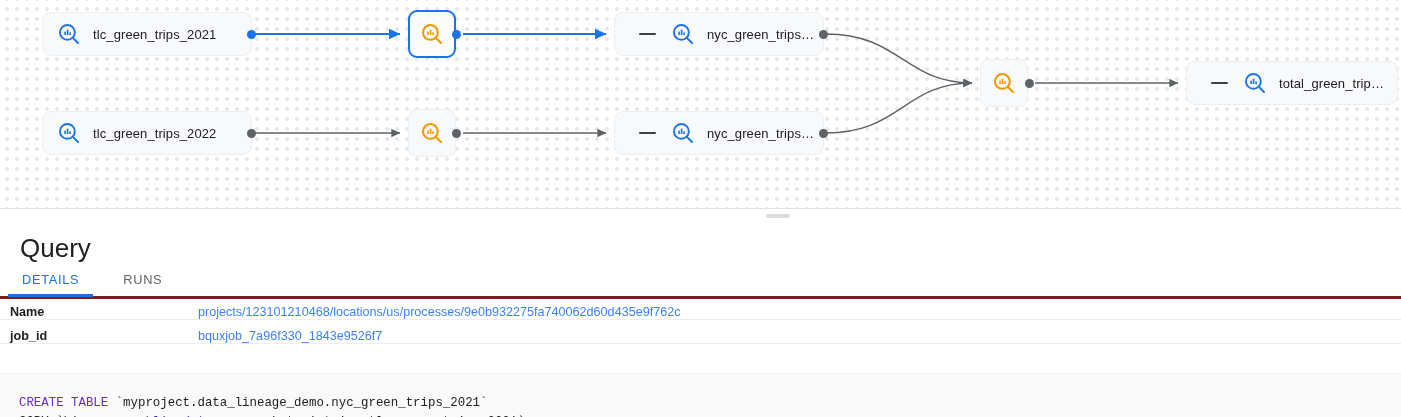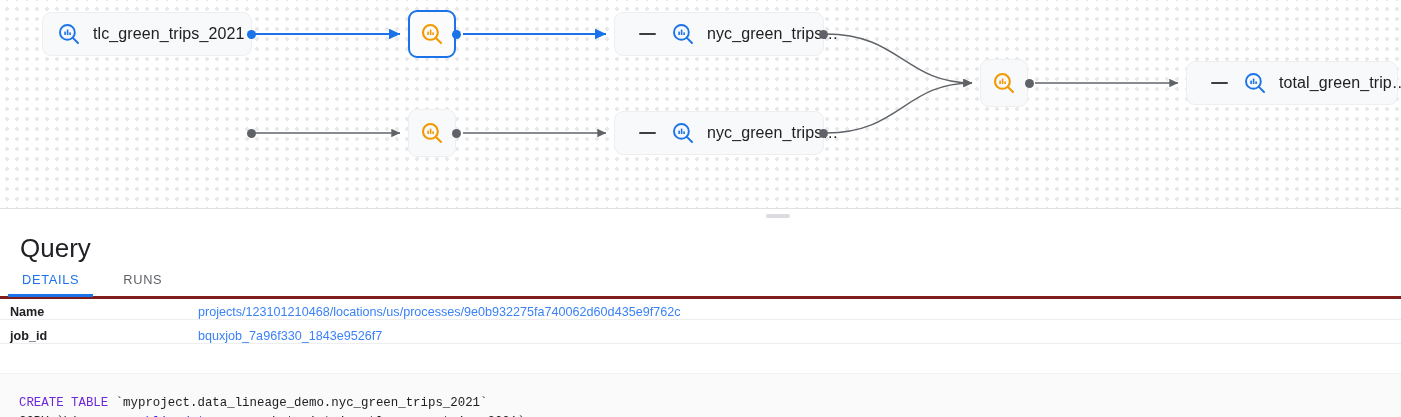--- a/index.html
+++ b/index.html
@@ -71,21 +71,21 @@
     margin-right: 15px;
   }
   .node-icon {
     flex: 0 0 auto;
     width: 24px;
     height: 24px;
     display: block;
   }
   .node-label {
     margin-left: 12px;
-    font-size: 16px;
+    font-size: 13px;
     line-height: 1;
     color: #202124;
     white-space: nowrap;
     letter-spacing: .1px;
   }
 
   
   .port {
     position: absolute;
     width: 9px;
@@ -247,20 +247,30 @@
     <svg class="node-icon" viewBox="0 0 24 24">
       <circle cx="10.4" cy="10.4" r="7.4" fill="none" stroke="#1a73e8" stroke-width="1.9"></circle>
       <rect x="7.3" y="9.6" width="1.6" height="3.4" fill="#1a73e8"></rect>
       <rect x="9.8" y="7.6" width="1.6" height="5.4" fill="#1a73e8"></rect>
       <rect x="12.3" y="10.4" width="1.6" height="2.6" fill="#1a73e8"></rect>
       <path d="M15.9,15.9 L21,21" stroke="#1a73e8" stroke-width="1.9" stroke-linecap="round"></path>
     </svg>
     <span class="node-label">tlc_green_trips_2021</span>
   </div>
 
+  <div class="node table-node" style="left:42px; top:111px; width:210px;">
+    <svg class="node-icon" viewBox="0 0 24 24">
+      <circle cx="10.4" cy="10.4" r="7.4" fill="none" stroke="#1a73e8" stroke-width="1.9"></circle>
+      <rect x="7.3" y="9.6" width="1.6" height="3.4" fill="#1a73e8"></rect>
+      <rect x="9.8" y="7.6" width="1.6" height="5.4" fill="#1a73e8"></rect>
+      <rect x="12.3" y="10.4" width="1.6" height="2.6" fill="#1a73e8"></rect>
+      <path d="M15.9,15.9 L21,21" stroke="#1a73e8" stroke-width="1.9" stroke-linecap="round"></path>
+    </svg>
+    <span class="node-label">tlc_green_trips_2022</span>
+  </div>
 
   <div class="node process-node selected" style="left:408px; top:10px;">
     <svg class="node-icon" viewBox="0 0 24 24">
       <circle cx="10.4" cy="10.4" r="7.4" fill="none" stroke="#f29900" stroke-width="2.1"></circle>
       <rect x="7.3" y="9.6" width="1.6" height="3.4" fill="#f29900"></rect>
       <rect x="9.8" y="7.6" width="1.6" height="5.4" fill="#f29900"></rect>
       <rect x="12.3" y="10.4" width="1.6" height="2.6" fill="#f29900"></rect>
       <path d="M15.9,15.9 L21,21" stroke="#f29900" stroke-width="2.1" stroke-linecap="round"></path>
     </svg>
   </div>

